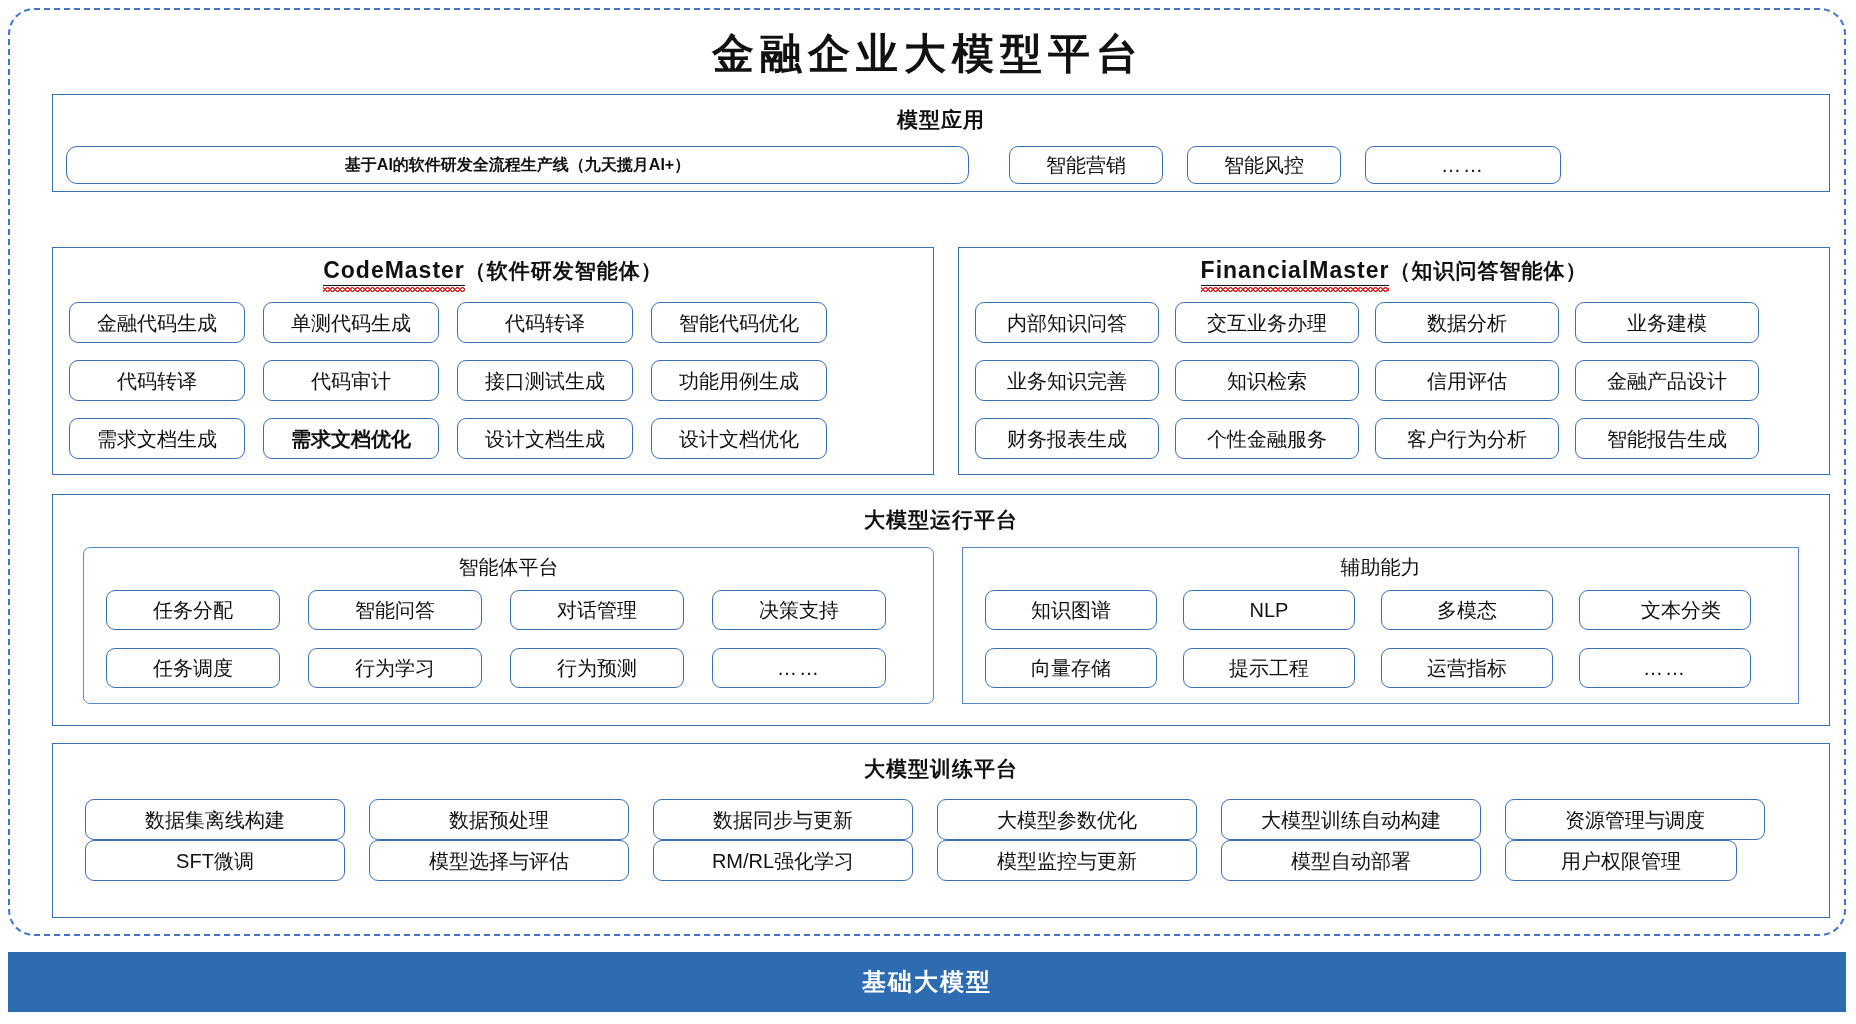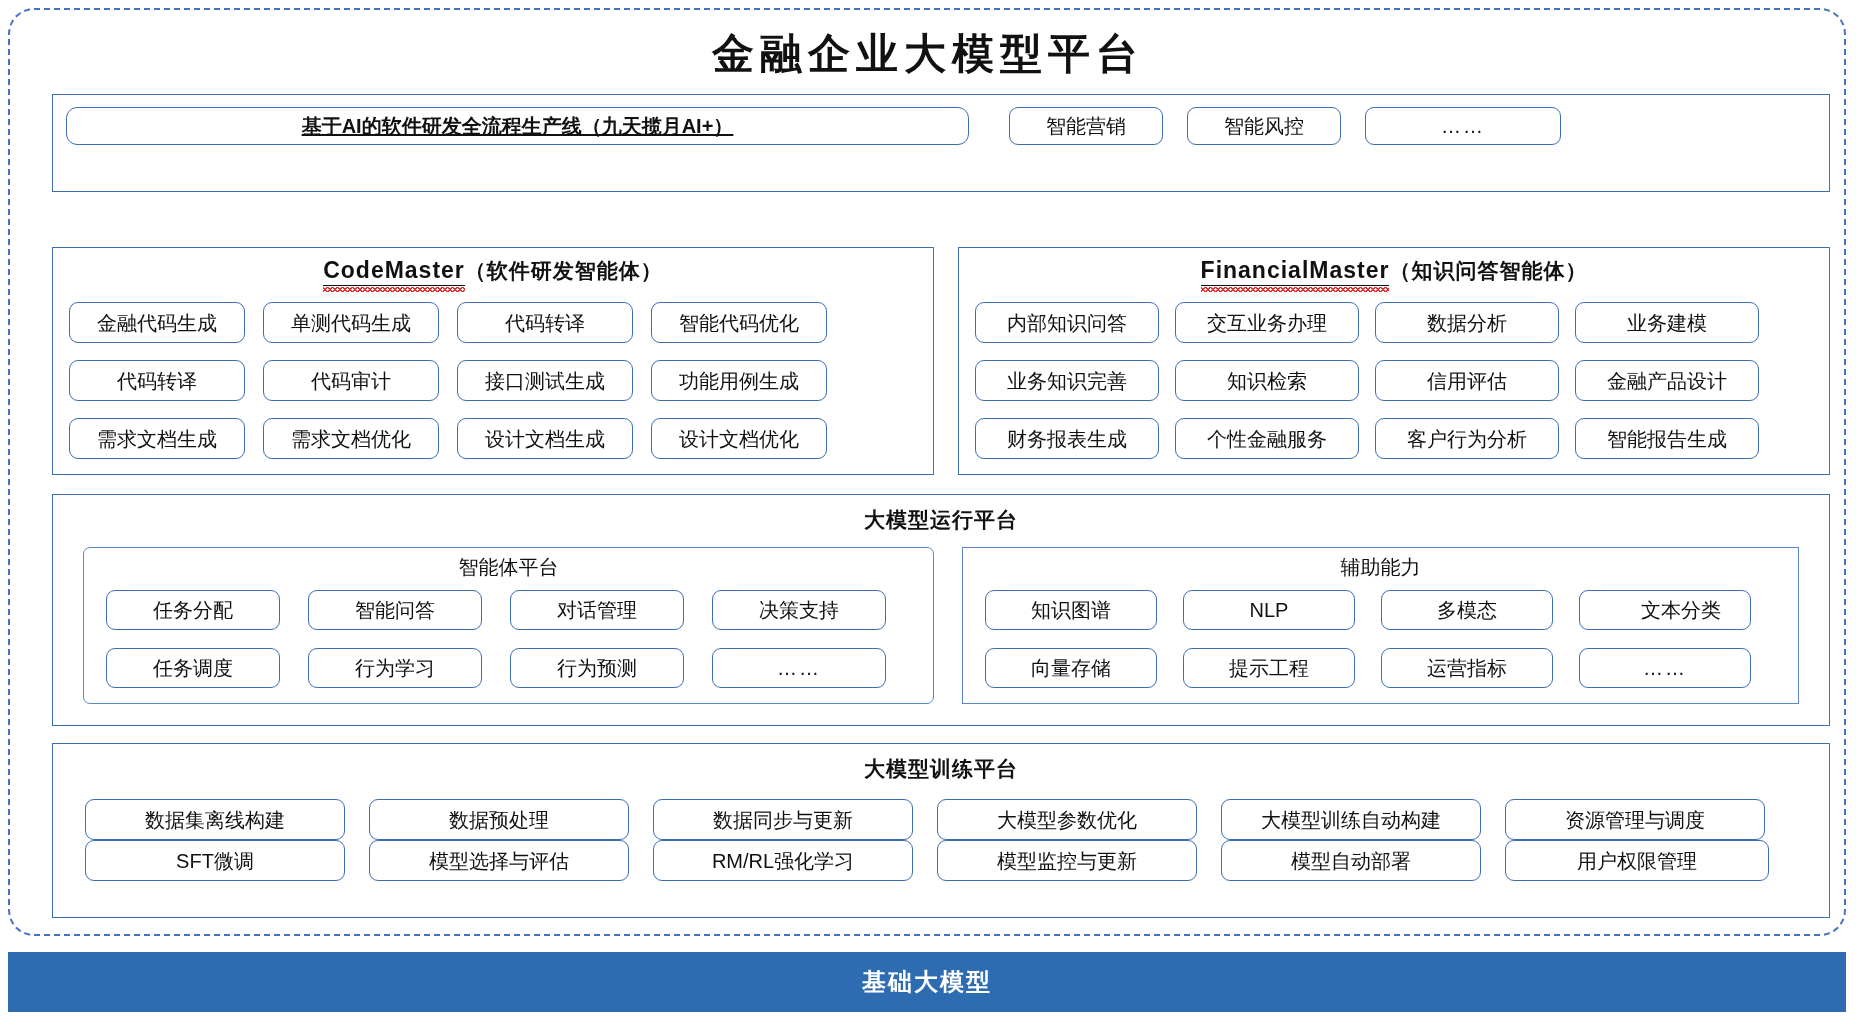--- a/index.html
+++ b/index.html
@@ -86,21 +86,21 @@
     background: #ffffff;
     display: flex;
     align-items: center;
     justify-content: center;
     font-size: 20px;
     color: #111;
     text-align: center;
     line-height: 1;
     white-space: nowrap;
   }
-  .pill.bold { font-weight: 700; font-size: 20px; text-decoration: underline; }
+  .pill.bold { font-weight: 700; font-size: 16px; }
   .pill.dots { letter-spacing: 2px; }
 
   .grid-row { display: flex; }
 
   
   .inner-box {
     border: 1.2px solid #5B87C9;
     background: #ffffff;
   }
 
@@ -122,20 +122,21 @@
 </head>
 <body>
 
 <div id="root">
 
   <div class="outer-frame"></div>
 
   <div class="main-title">金融企业大模型平台</div>
 
   <div class="section" style="left:52px; top:94px; width:1778px; height:98px;">
+    <div class="section-title" style="margin-top:11px;">模型应用</div>
     <div style="display:flex; align-items:center; padding:0 13px; margin-top:12px; gap:0;">
       <div class="pill bold" style="width:903px; height:38px; border-radius:11px;">基于AI的软件研发全流程生产线（九天揽月AI+）</div>
       <div class="pill" style="width:154px; height:38px; margin-left:40px;">智能营销</div>
       <div class="pill" style="width:154px; height:38px; margin-left:24px;">智能风控</div>
       <div class="pill dots" style="width:196px; height:38px; margin-left:24px;">……</div>
     </div>
   </div>
 
   <div class="section" style="left:52px; top:247px; width:882px; height:228px;">
     <div class="section-title" style="margin-top:9px;">
@@ -149,21 +150,21 @@
       <div class="pill" style="width:176px;height:41px;">智能代码优化</div>
     </div>
     <div class="grid-row" style="padding:0 16px; margin-top:17px; gap:18px;">
       <div class="pill" style="width:176px;height:41px;">代码转译</div>
       <div class="pill" style="width:176px;height:41px;">代码审计</div>
       <div class="pill" style="width:176px;height:41px;">接口测试生成</div>
       <div class="pill" style="width:176px;height:41px;">功能用例生成</div>
     </div>
     <div class="grid-row" style="padding:0 16px; margin-top:17px; gap:18px;">
       <div class="pill" style="width:176px;height:41px;">需求文档生成</div>
-      <div class="pill" style="width:176px;height:41px;">需求文档优化</div>
+      <div class="pill" style="width:176px;height:41px;font-weight:bold;">需求文档优化</div>
       <div class="pill" style="width:176px;height:41px;">设计文档生成</div>
       <div class="pill" style="width:176px;height:41px;">设计文档优化</div>
     </div>
   </div>
 
   <div class="section" style="left:958px; top:247px; width:872px; height:228px;">
     <div class="section-title" style="margin-top:9px;">
       <span class="latin squiggle" style="font-size:23px;">FinancialMaster</span><span>（知识问答智能体）</span>
     </div>
 
@@ -238,21 +239,21 @@
       <div class="pill" style="width:260px;height:41px;">大模型训练自动构建</div>
       <div class="pill" style="width:260px;height:41px;">资源管理与调度</div>
     </div>
 
     <div class="grid-row" style="padding:0 32px; gap:24px;">
       <div class="pill" style="width:260px;height:41px;">SFT微调</div>
       <div class="pill" style="width:260px;height:41px;">模型选择与评估</div>
       <div class="pill" style="width:260px;height:41px;">RM/RL强化学习</div>
       <div class="pill" style="width:260px;height:41px;">模型监控与更新</div>
       <div class="pill" style="width:260px;height:41px;">模型自动部署</div>
-      <div class="pill" style="width:264px;height:41px;">用户权限管理</div>
+      <div class="pill" style="width:232px;height:41px;">用户权限管理</div>
     </div>
   </div>
 
   <div class="base-bar">
     <span>基础大模型</span>
   </div>
 
 </div>
 
 </body></html>

